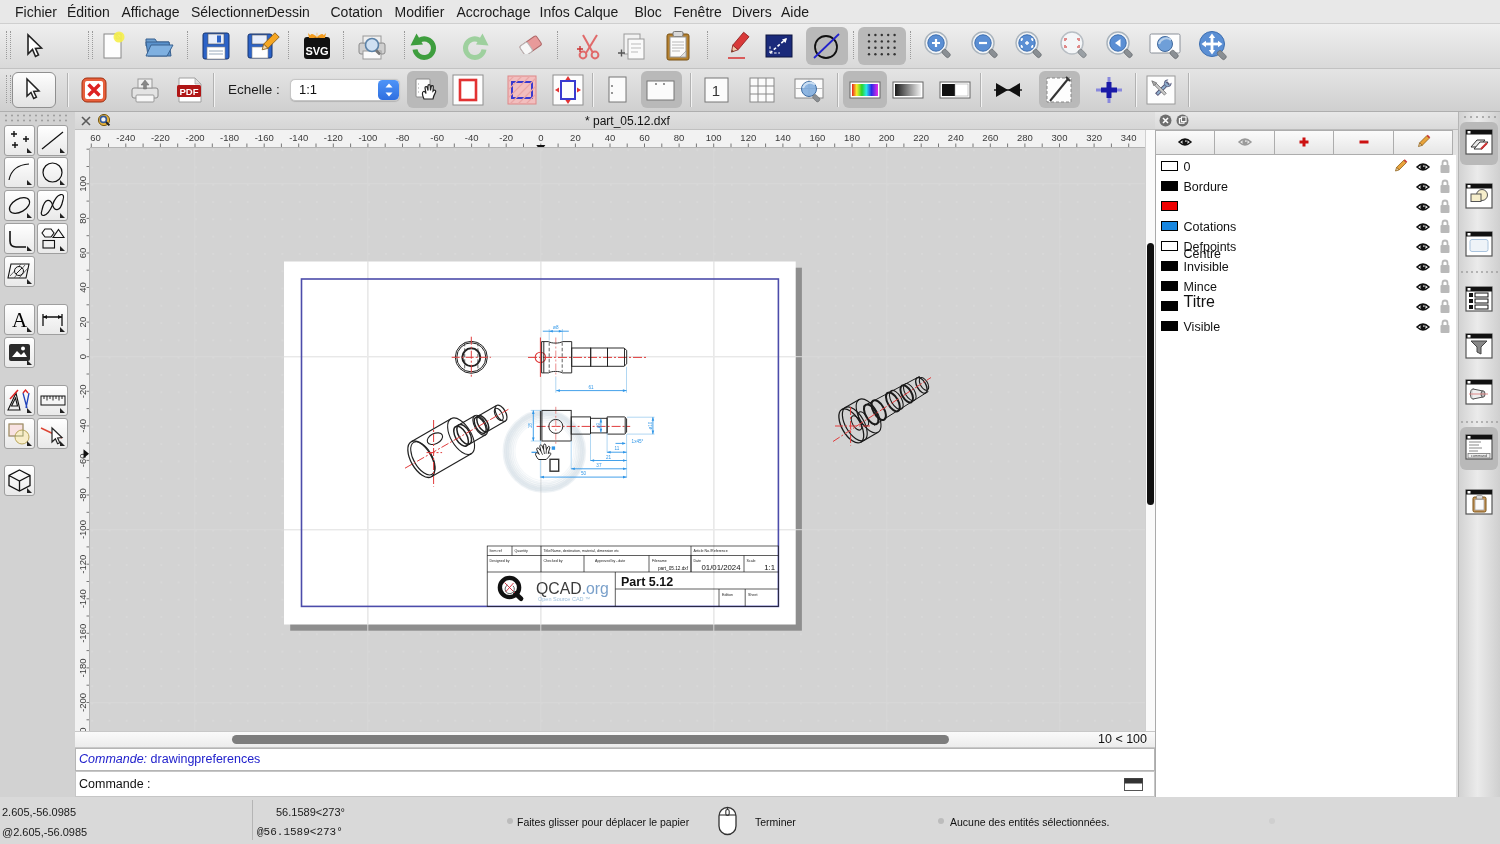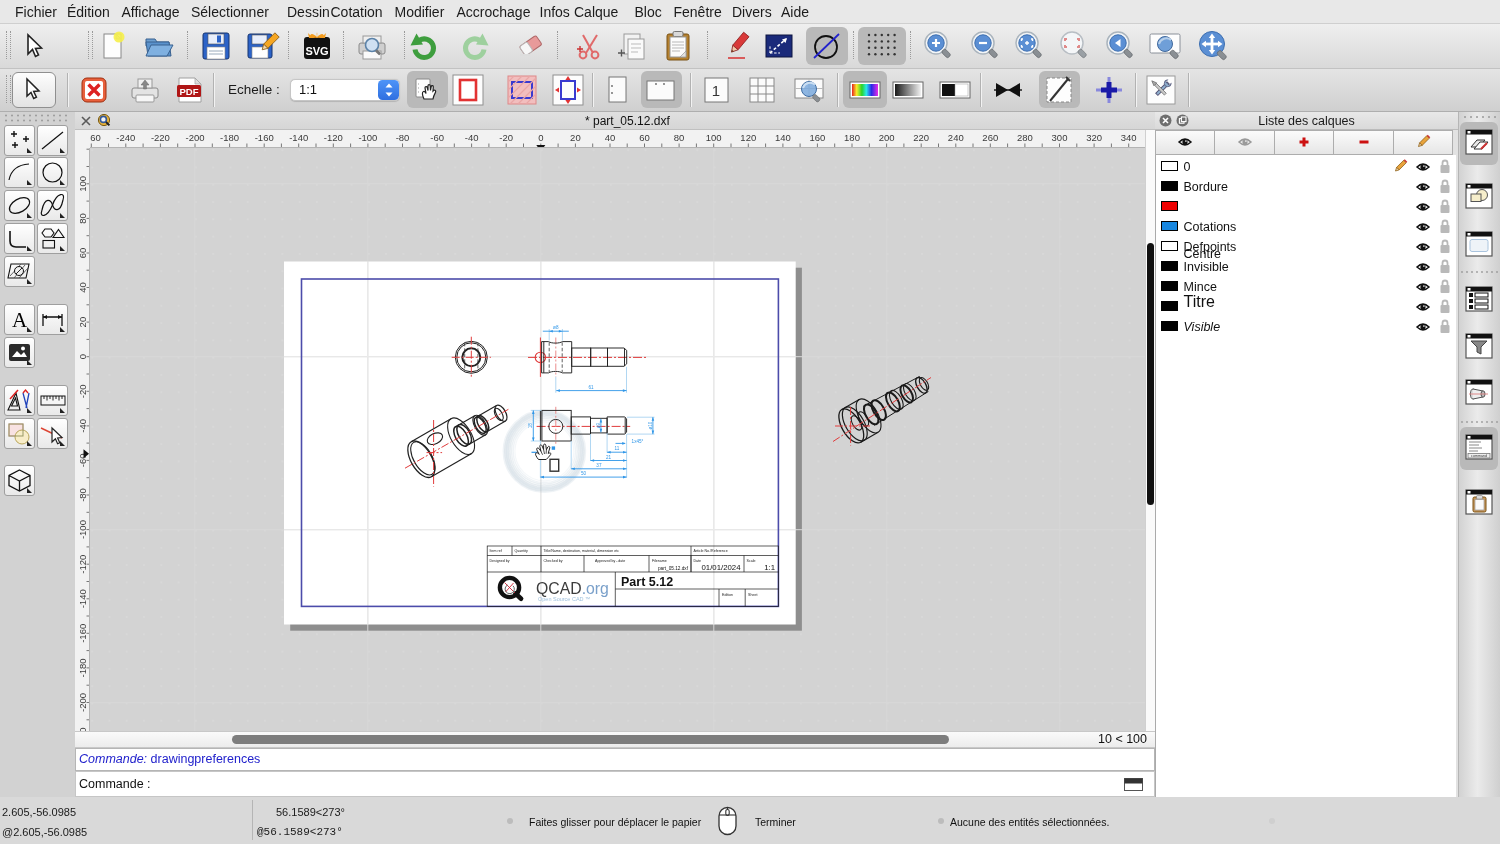--- a/index.html
+++ b/index.html
@@ -11,21 +11,21 @@
 .dimt{font-size:4.6px;fill:#2f96e8;}
 .tbt{font-size:3.6px;fill:#1a1a1a;}
 </style></head><body>
 <div id="app">
 
 <div style="left:0;top:0;width:1500px;height:24px;background:#e8e8e8;border-bottom:1px solid #cfcfcf;">
 <span class="mi" style="left:15px;">Fichier</span>
 <span class="mi" style="left:67px;">Édition</span>
 <span class="mi" style="left:121.5px;">Affichage</span>
 <span class="mi" style="left:191px;">Sélectionner</span>
-<span class="mi" style="left:287px;">Dessin</span>
+<span class="mi" style="left:267px;">Dessin</span>
 <span class="mi" style="left:330.5px;">Cotation</span>
 <span class="mi" style="left:394.5px;">Modifier</span>
 <span class="mi" style="left:456.5px;">Accrochage</span>
 <span class="mi" style="left:539.5px;">Infos</span>
 <span class="mi" style="left:574px;">Calque</span>
 <span class="mi" style="left:634.5px;">Bloc</span>
 <span class="mi" style="left:673.5px;">Fenêtre</span>
 <span class="mi" style="left:732px;">Divers</span>
 <span class="mi" style="left:781px;">Aide</span>
 </div>
@@ -883,21 +883,20 @@
 <div style="left:1155px;top:112px;width:303px;height:18px;background:linear-gradient(#e8e8e8,#dadada);border-bottom:1px solid #bbb;"></div>
 <svg style="left:1159px;top:114px;" width="13" height="13">
       <circle cx="6.5" cy="6.5" r="6" fill="#6e6e6e"></circle>
       <path d="M4,4 l5,5 M9,4 l-5,5" stroke="#fff" stroke-width="1.6"></path>
     </svg>
 <svg style="left:1176px;top:114px;" width="13" height="13">
       <circle cx="6.5" cy="6.5" r="6" fill="#6e6e6e"></circle>
       <rect x="3.4" y="4.6" width="4.6" height="4.6" fill="none" stroke="#fff" stroke-width="1.1"></rect>
       <rect x="5.4" y="3" width="4.6" height="4.6" fill="#6e6e6e" stroke="#fff" stroke-width="1.1"></rect>
     </svg>
-<div style="left:1155px;top:112px;width:303px;height:18px;line-height:18px;text-align:center;font-size:12.5px;color:#1a1a1a;">Liste des calques</div>
 <div style="left:1155px;top:130px;width:60px;height:24.5px;background:linear-gradient(#fbfbfb,#e6e6e6);border:1px solid #adadad;border-left:1px solid #adadad;"></div>
 <svg style="left:1177.0px;top:136px;" width="16" height="12" viewBox="0 0 16 12">
       <path d="M2,6 Q8,0.2 14,6 Q8,11.8 2,6 Z" fill="none" stroke="#111" stroke-width="1.5"></path>
       <circle cx="8" cy="6" r="2.6" fill="#111"></circle>
       <circle cx="8.9" cy="5.1" r="0.8" fill="#fff"></circle>
     </svg>
 <div style="left:1215px;top:130px;width:59.5px;height:24.5px;background:linear-gradient(#fbfbfb,#e6e6e6);border:1px solid #adadad;border-left:none;"></div>
 <svg style="left:1236.75px;top:136px;" width="16" height="12" viewBox="0 0 16 12">
       <path d="M2,6 Q8,0.2 14,6 Q8,11.8 2,6 Z" fill="none" stroke="#9a9a9a" stroke-width="1.5"></path>
       <circle cx="8" cy="6" r="2.6" fill="#9a9a9a"></circle>
@@ -1009,21 +1008,21 @@
 <svg style="left:1415px;top:300.5px;" width="16" height="12" viewBox="0 0 16 12">
       <path d="M2,6 Q8,0.2 14,6 Q8,11.8 2,6 Z" fill="none" stroke="#111" stroke-width="1.5"></path>
       <circle cx="8" cy="6" r="2.6" fill="#111"></circle>
       <circle cx="8.9" cy="5.1" r="0.8" fill="#fff"></circle>
     </svg>
 <svg style="left:1439px;top:299.0px;" width="12" height="15" viewBox="0 0 12 15">
       <rect x="1.5" y="6" width="9" height="8" rx="1" fill="#b9b9b9"></rect>
       <path d="M3.5,6 v-2 a2.5,2.5 0 0 1 5,0 v2" fill="none" stroke="#b9b9b9" stroke-width="1.8"></path>
     </svg>
 <div style="left:1161px;top:320.5px;width:17px;height:10.5px;background:#000000;border:1.2px solid #000;"></div>
-<div style="left:1183.5px;top:316.5px;height:20px;line-height:20px;font-size:12.5px;color:#111;font-style:italic;">Visible</div>
+<div style="left:1183.5px;top:316.5px;height:20px;line-height:20px;font-size:12.5px;color:#111;">Visible</div>
 <svg style="left:1415px;top:320.5px;" width="16" height="12" viewBox="0 0 16 12">
       <path d="M2,6 Q8,0.2 14,6 Q8,11.8 2,6 Z" fill="none" stroke="#111" stroke-width="1.5"></path>
       <circle cx="8" cy="6" r="2.6" fill="#111"></circle>
       <circle cx="8.9" cy="5.1" r="0.8" fill="#fff"></circle>
     </svg>
 <svg style="left:1439px;top:319.0px;" width="12" height="15" viewBox="0 0 12 15">
       <rect x="1.5" y="6" width="9" height="8" rx="1" fill="#b9b9b9"></rect>
       <path d="M3.5,6 v-2 a2.5,2.5 0 0 1 5,0 v2" fill="none" stroke="#b9b9b9" stroke-width="1.8"></path>
     </svg>
 <div style="left:1458px;top:112px;width:42px;height:685px;background:linear-gradient(to right,#d2d2d2,#ebebeb 45%,#cfcfcf);border-left:1px solid #b5b5b5;"></div>
@@ -1133,21 +1132,21 @@
       <circle cx="33" cy="2" r="0.9" fill="#9a9a9a"></circle>
       <circle cx="38" cy="2" r="0.9" fill="#9a9a9a"></circle>
     </svg>
 <div style="left:0;top:797px;width:1500px;height:47px;background:#d9d9d9;"></div>
 <div style="left:252px;top:800px;width:1px;height:40px;background:#b5b5b5;"></div>
 <div style="left:2px;top:806px;font-size:11px;color:#1a1a1a;">2.605,-56.0985</div>
 <div style="left:2px;top:826px;font-size:11px;color:#1a1a1a;">@2.605,-56.0985</div>
 <div style="left:257px;top:806px;font-size:11px;color:#1a1a1a;padding-left:19px;">56.1589&lt;273°</div>
 <div style="left:257px;top:826px;font-size:11px;color:#1a1a1a;font-family:Liberation Mono, monospace;">@56.1589&lt;273°</div>
 <div style="left:507px;top:818px;width:6px;height:6px;border-radius:3px;background:#bcbcbc;"></div>
-<div style="left:529px;top:816px;font-size:10.5px;color:#111;">Faites glisser pour déplacer le papier</div>
+<div style="left:517px;top:816px;font-size:10.5px;color:#111;">Faites glisser pour déplacer le papier</div>
 <svg style="left:716px;top:806px;" width="24" height="31" viewBox="0 0 24 31">
       <rect x="3" y="1.5" width="17" height="27" rx="8.5" fill="#fff" stroke="#333" stroke-width="1.3"></rect>
       <line x1="11.5" y1="9" x2="11.5" y2="1.5" stroke="#333" stroke-width="1.1"></line>
       <rect x="9.8" y="3.5" width="3.4" height="6" rx="1.7" fill="#fff" stroke="#333" stroke-width="1.1"></rect>
       <line x1="3" y1="9" x2="20" y2="9" stroke="#333" stroke-width="1.1"></line>
     </svg>
 <div style="left:755px;top:816px;font-size:10.5px;color:#111;">Terminer</div>
 <div style="left:938px;top:818px;width:6px;height:6px;border-radius:3px;background:#bcbcbc;"></div>
 <div style="left:950px;top:816px;font-size:10.5px;color:#111;">Aucune des entités sélectionnées.</div>
 <div style="left:1269px;top:818px;width:6px;height:6px;border-radius:3px;background:#cfcfcf;"></div>

